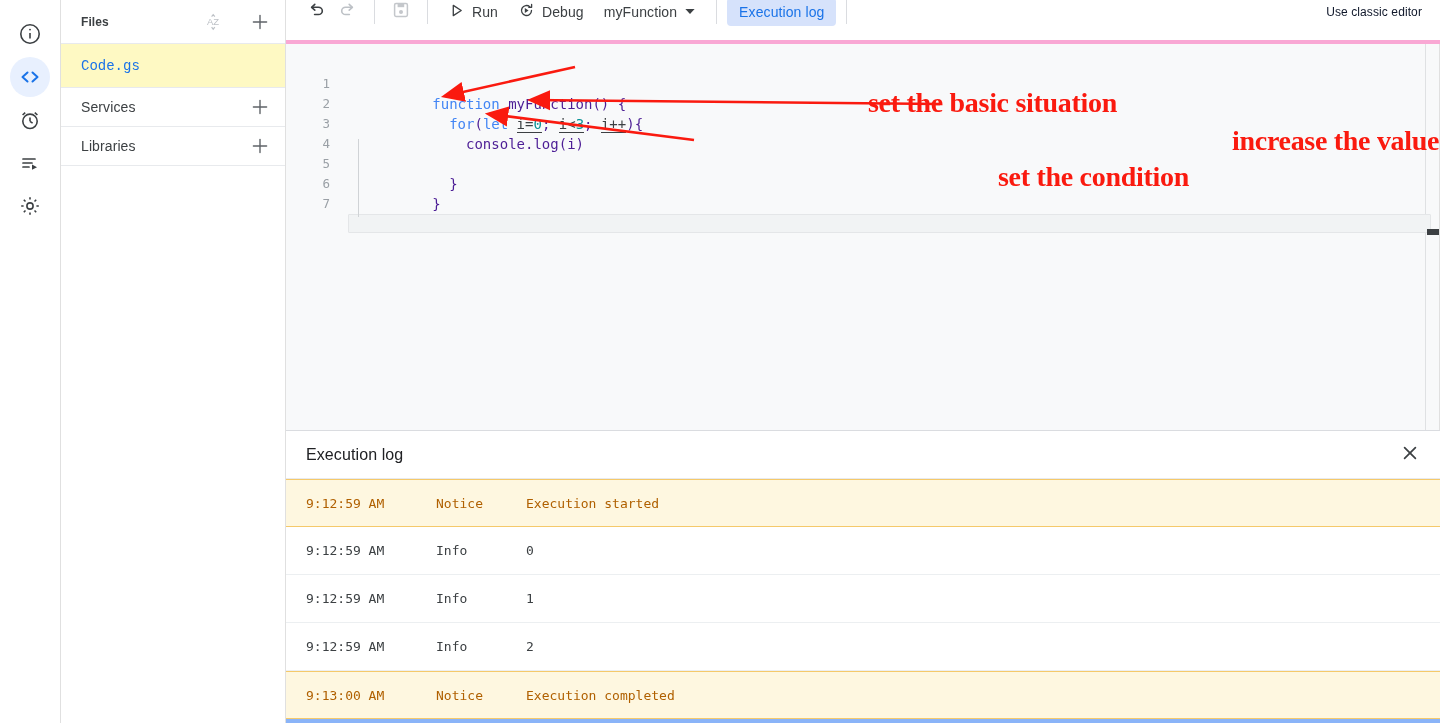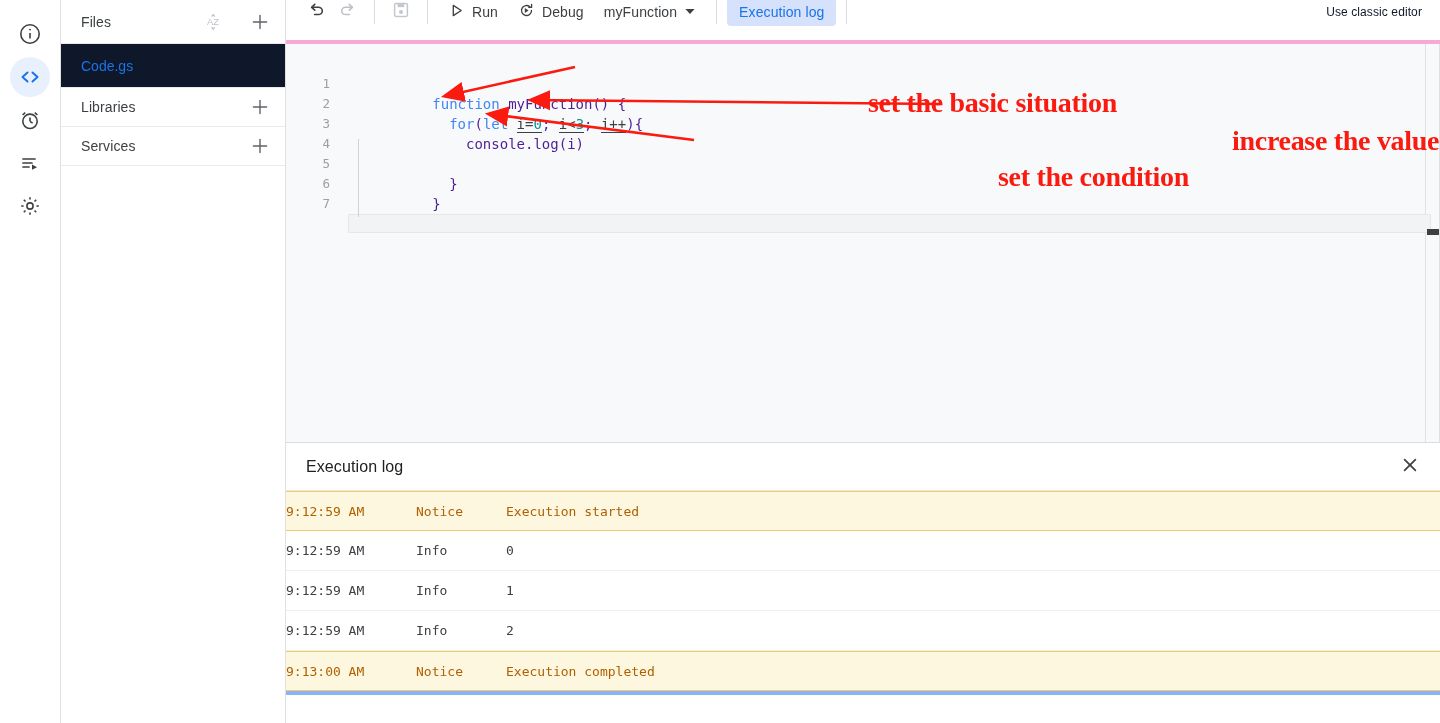--- a/index.html
+++ b/index.html
@@ -28,32 +28,32 @@
   
   .sidebar {
     width: 225px; flex: 0 0 225px; height: 723px; background: #fff;
     border-right: 1px solid #e0e0e0;
   }
   .side-head {
     height: 44px; display: flex; align-items: center;
     padding: 0 12px 0 20px; border-bottom: 1px solid #e8eaed;
   }
   .side-head .title {
-    font-size: 14px; color: #3c4043; font-weight: 400; flex: 1;
+    font-size: 12px; color: #3c4043; font-weight: 700; flex: 1;
     letter-spacing: .1px;
   }
   .ico-btn {
     width: 26px; height: 26px; display: flex; align-items: center;
     justify-content: center; cursor: pointer; margin-left: 20px;
   }
   .file-row {
     height: 44px; display: flex; align-items: center; padding-left: 20px;
     font-size: 14px; cursor: pointer; border-bottom: 1px solid #e8eaed;
   }
-  .file-row.selected { background: #0f172a; color: #1a73e8; }
+  .file-row.selected { background: #fef9c3; color: #1a73e8; font-family: Liberation Mono, monospace; }
   .side-sect {
     height: 39px; display: flex; align-items: center;
     padding: 0 12px 0 20px; border-bottom: 1px solid #e8eaed;
   }
   .side-sect .title { font-size: 14px; color: #3c4043; flex: 1; letter-spacing: .1px;}
 
   
   .main { flex: 1; height: 723px; display: flex; flex-direction: column;
           position: relative; min-width: 0; }
 
@@ -135,24 +135,24 @@
     height: 48px; display: flex; align-items: center; padding: 0 14px 0 20px;
     border-bottom: 1px solid #e8eaed; flex: 0 0 48px;
   }
   .log-head .t { flex: 1; font-size: 16px; color: #202124; letter-spacing: .1px;}
   .close-btn {
     width: 32px; height: 32px; display: flex; align-items: center;
     justify-content: center; cursor: pointer; border-radius: 50%;
   }
   .log-rows { flex: 1; overflow: hidden; }
   .log-row {
-    height: 40px; display: flex; align-items: center;
+    height: 48px; display: flex; align-items: center;
     font-family: "DejaVu Sans Mono", "Liberation Mono", monospace;
     font-size: 13px; color: #3c4043;
-    border-bottom: 1px solid #eceff1; 
+    border-bottom: 1px solid #eceff1; padding-left: 20px;
   }
   .log-row.notice {
     background: #fef7e0; color: #b06000;
     border-top: 1px solid #f5c96a; border-bottom: 1px solid #f5c96a;
   }
   .log-time { width: 104px; flex: 0 0 104px; }
   .log-sev  { width: 90px;  flex: 0 0 90px; margin-left: 26px; }
   .log-msg  { flex: 1; }
   .progress-bar { height: 4px; background: #8ab4f8; }
   .log-foot { flex: 1; background: #fff; }
@@ -225,30 +225,30 @@
         <svg width="20" height="20" viewBox="0 0 20 20" stroke="#5f6368" stroke-width="1.4" stroke-linecap="round">
           <line x1="10" y1="3.4" x2="10" y2="16.6"></line>
             <line x1="3.4" y1="10" x2="16.6" y2="10"></line>
         </svg>
       </div>
     </div>
     <div class="file-row selected">
       <span>Code.gs</span>
     </div>
     <div class="side-sect">
-      <div class="title">Libraries</div>
+      <div class="title">Services</div>
       <div class="ico-btn">
         <svg width="20" height="20" viewBox="0 0 20 20" stroke="#5f6368" stroke-width="1.4" stroke-linecap="round">
           <line x1="10" y1="3.4" x2="10" y2="16.6"></line>
             <line x1="3.4" y1="10" x2="16.6" y2="10"></line>
         </svg>
       </div>
     </div>
     <div class="side-sect">
-      <div class="title">Services</div>
+      <div class="title">Libraries</div>
       <div class="ico-btn">
         <svg width="20" height="20" viewBox="0 0 20 20" stroke="#5f6368" stroke-width="1.4" stroke-linecap="round">
           <line x1="10" y1="3.4" x2="10" y2="16.6"></line>
             <line x1="3.4" y1="10" x2="16.6" y2="10"></line>
         </svg>
       </div>
     </div>
   </div>
 
   <div class="main">

